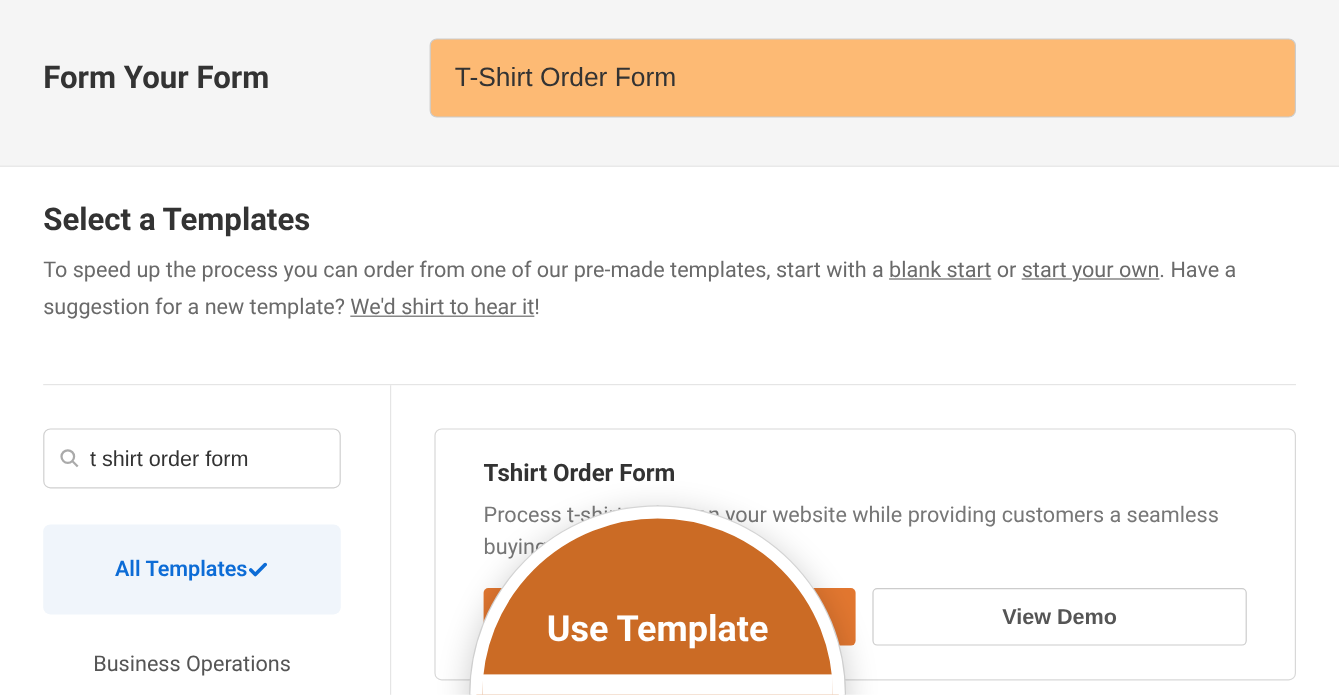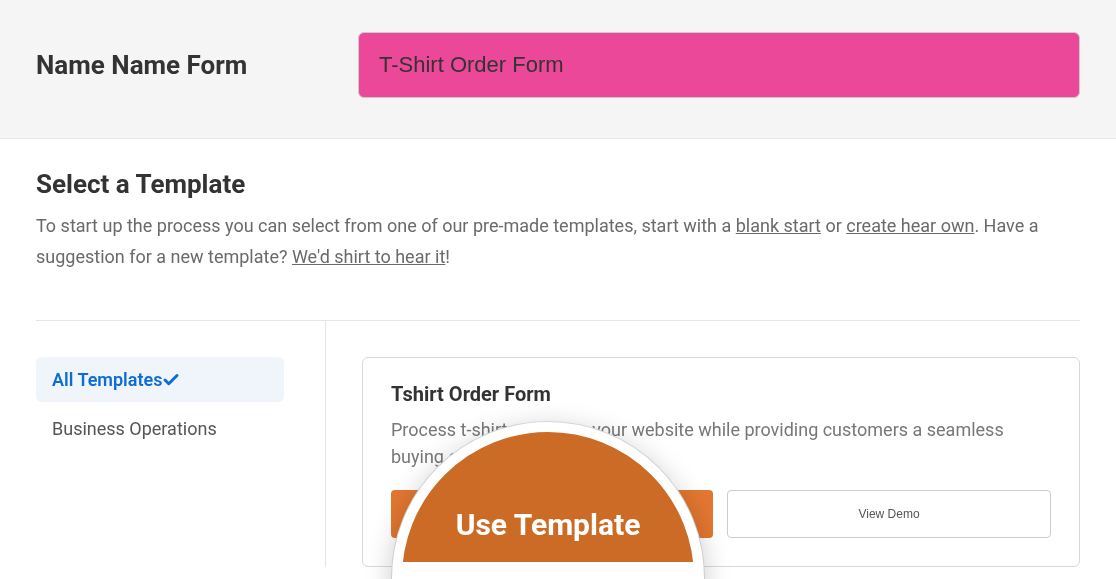--- a/index.html
+++ b/index.html
@@ -25,21 +25,21 @@
       color: #333;
       width: 322px;
     }
     .form-name-input {
       flex: 1;
       height: 66px;
       border: 1px solid #ccc;
       border-radius: 6px;
       font-size: 22px;
       padding: 0 20px;
-      background: #ec4899;
+      background: #fdba74;
       color: #333;
     }
     .content-section {
       padding: 30px 36px 0;
     }
     .select-heading {
       font-size: 26px;
       font-weight: 700;
       color: #333;
       margin-bottom: 12px;
@@ -81,43 +81,43 @@
       outline: none;
       font-size: 18px;
       color: #333;
       width: 100%;
       background: transparent;
     }
     .cat-list { list-style: none; }
     .cat-item {
       display: flex;
       align-items: center;
-      justify-content: flex-start;
+      justify-content: center;
       width: 248px;
-      padding: 12px 16px;
+      padding: 27px 16px;
       font-size: 18px;
       color: #555;
       border-radius: 6px;
       cursor: pointer;
       margin-bottom: 4px;
     }
     .cat-item.active {
       background: #f0f5fb;
       color: #0d6cd6;
       font-weight: 600;
     }
     .main-area {
       flex: 1;
       padding-top: 36px;
       padding-left: 36px;
     }
     .template-card {
       border: 1px solid #d8d8d8;
       border-radius: 6px;
-      padding: 24px 28px 28px;
+      padding: 24px 40px 28px;
     }
     .template-title {
       font-size: 20px;
       font-weight: 700;
       color: #333;
       margin-bottom: 10px;
     }
     .template-desc {
       font-size: 18px;
       color: #777;
@@ -125,22 +125,22 @@
       margin-bottom: 20px;
     }
     .template-actions {
       display: flex;
       gap: 14px;
     }
     .btn {
       flex: 1;
       height: 48px;
       border-radius: 4px;
-      font-size: 12px;
-      font-weight: 400;
+      font-size: 18px;
+      font-weight: 700;
       display: flex;
       align-items: center;
       justify-content: center;
       cursor: pointer;
       border: none;
     }
     .btn-primary {
       background: #e27730;
       color: #fff;
     }
@@ -174,32 +174,39 @@
       font-size: 30px;
       font-weight: 700;
       z-index: 2;
       position: relative;
     }
   </style>
 </head>
 <body>
 
 <div class="top-section">
-  <div class="form-name-label">Name Name Form</div>
+  <div class="form-name-label">Form Your Form</div>
   <input type="text" class="form-name-input" value="T-Shirt Order Form" style="">
 </div>
 
 <div class="content-section">
-  <h2 class="select-heading">Select a Template</h2>
+  <h2 class="select-heading">Select a Templates</h2>
   <p class="desc">
-    <span>To start up the process you can select from one of our pre-made templates, start with a </span><a href="#">blank start</a><span> or </span><a href="#">create hear own</a><span>. Have a suggestion for a new template? </span><a href="#">We'd shirt to hear it</a><span>!</span>
+    <span>To speed up the process you can order from one of our pre-made templates, start with a </span><a href="#">blank start</a><span> or </span><a href="#">start your own</a><span>. Have a suggestion for a new template? </span><a href="#">We'd shirt to hear it</a><span>!</span>
   </p>
 
   <div class="two-col">
     <div class="sidebar">
+      <div class="search-wrapper">
+        <svg width="18" height="18" viewBox="0 0 24 24" fill="none" stroke="#aaa" stroke-width="2.5">
+            <circle cx="10" cy="10" r="7"></circle>
+            <line x1="21" y1="21" x2="15.5" y2="15.5"></line>
+          </svg>
+        <input type="text" class="search-input" value="t shirt order form" style="">
+      </div>
       <ul class="cat-list">
         <li class="cat-item active">
           <span>All Templates</span>
           <svg width="18" height="18" viewBox="0 0 24 24" fill="none" stroke="#0d6cd6" stroke-width="4" stroke-linecap="round" stroke-linejoin="round">
               <polyline points="20 6 9 17 4 12"></polyline>
             </svg>
         </li>
         <li class="cat-item">
           <span>Business Operations</span>
         </li>

